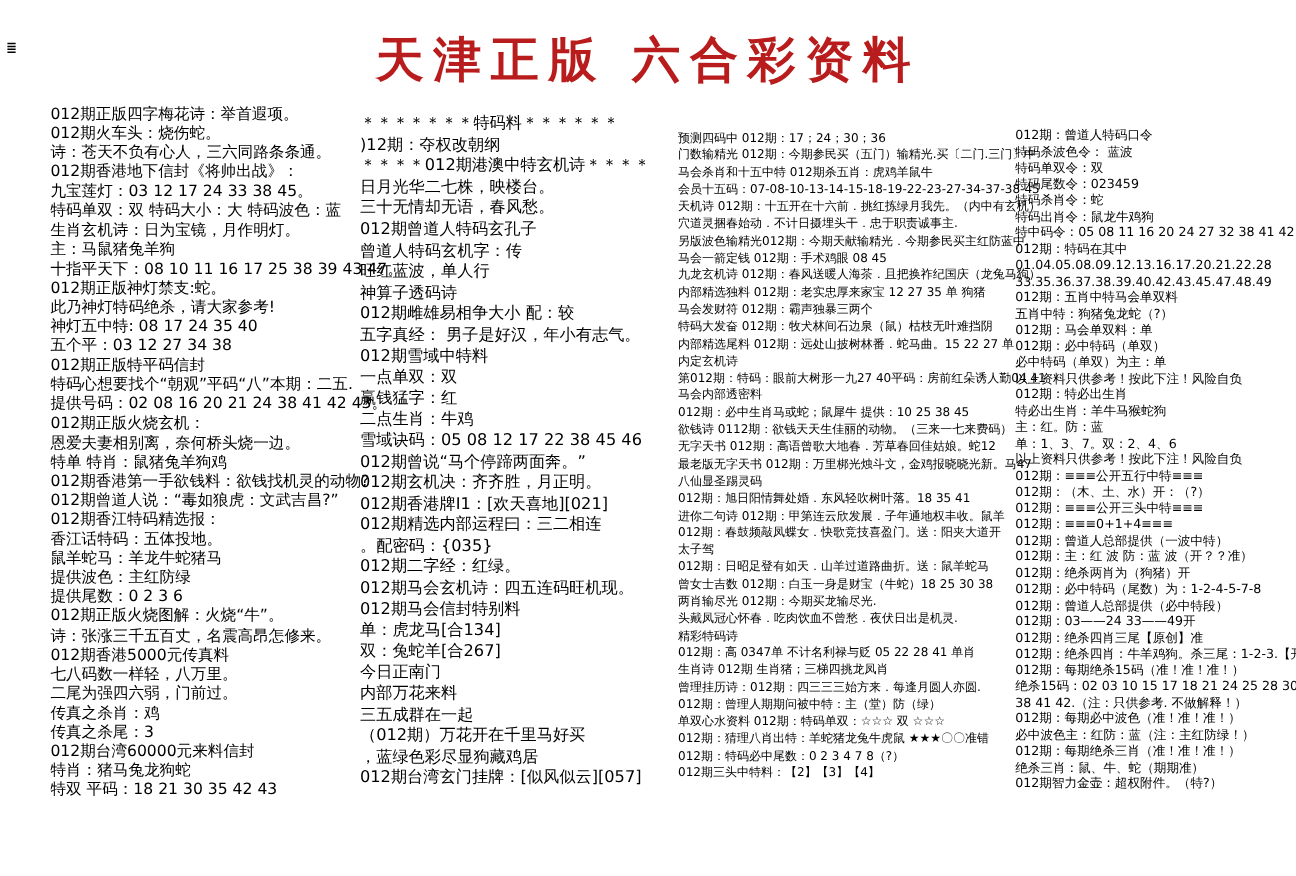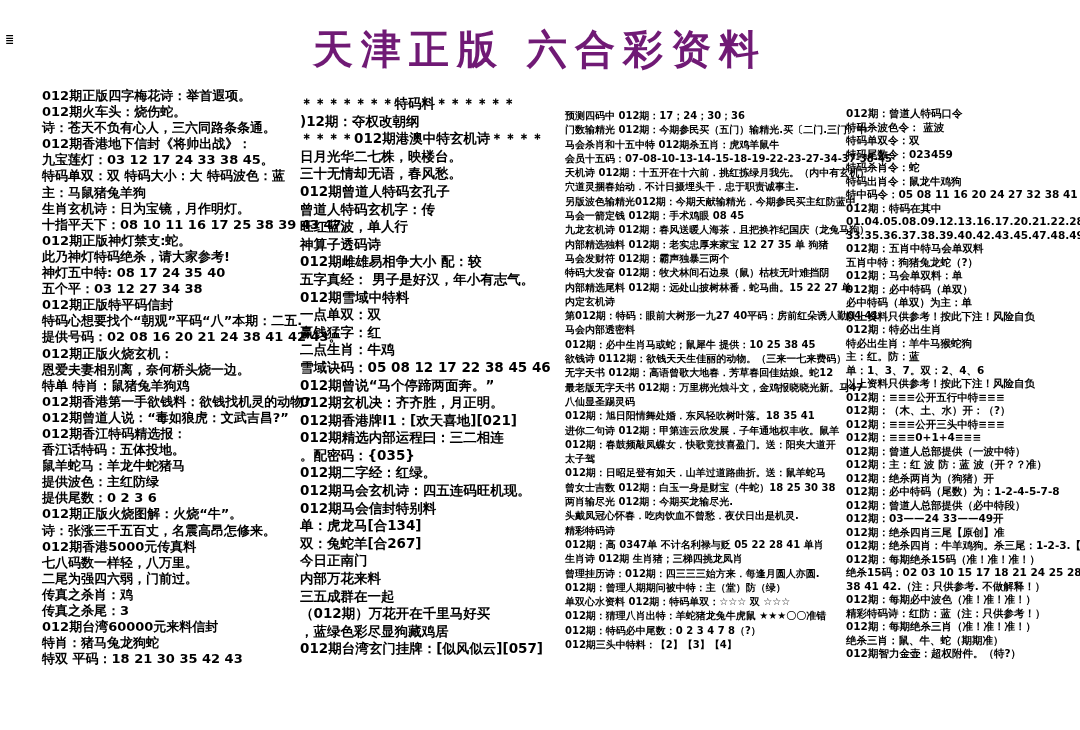--- a/index.html
+++ b/index.html
@@ -5,26 +5,26 @@
   html,body{margin:0;padding:0;}
   body{
     width:1080px;height:730px;background:#ffffff;overflow:hidden;
     font-family:"DejaVu Sans","Liberation Sans",sans-serif;
     color:#000;
   }
   .page{position:relative;width:1080px;height:730px;background:#fff;}
   .title{
     position:absolute;top:22px;left:50%;transform:translateX(-50%);
     margin:0;font-size:40px;font-weight:900;letter-spacing:8px;
-    white-space:nowrap;color:#701a75;
+    white-space:nowrap;color:#b91c1c;
   }
   .corner-mark{
     position:absolute;left:5px;top:33px;font-size:11px;font-weight:bold;color:#000;
   }
-  .col{position:absolute;font-weight:bold;white-space:nowrap;}
+  .col{position:absolute;font-weight:normal;white-space:nowrap;}
   .col .line{white-space:nowrap;}
   .col1{left:42px;top:88px;width:252px;font-size:13px;line-height:16.1px;}
   .col2{left:300px;top:95px;width:262px;font-size:13.5px;line-height:17.6px;}
   .col3{left:565px;top:109px;width:282px;font-size:10px;line-height:14.3px;}
   .col4{left:846px;top:107px;width:232px;font-size:10.5px;line-height:13.5px;}
 </style>
 </head>
 <body>
 
 <div class="page">
@@ -32,22 +32,22 @@
 
   <h1 class="title">天津正版 六合彩资料</h1>
 
   <div class="col col1">
       <div class="line">012期正版四字梅花诗：举首遐项。</div>
       <div class="line">012期火车头：烧伤蛇。</div>
       <div class="line">诗：苍天不负有心人，三六同路条条通。</div>
       <div class="line">012期香港地下信封《将帅出战》：</div>
       <div class="line">九宝莲灯：03 12 17 24 33 38 45。</div>
       <div class="line">特码单双：双 特码大小：大 特码波色：蓝</div>
+      <div class="line">生肖玄机诗：日为宝镜，月作明灯。</div>
       <div class="line">主：马鼠猪兔羊狗</div>
-      <div class="line">生肖玄机诗：日为宝镜，月作明灯。</div>
       <div class="line">十指平天下：08 10 11 16 17 25 38 39 43 47。</div>
       <div class="line">012期正版神灯禁支:蛇。</div>
       <div class="line">此乃神灯特码绝杀，请大家参考!</div>
       <div class="line">神灯五中特: 08 17 24 35 40</div>
       <div class="line">五个平：03 12 27 34 38</div>
       <div class="line">012期正版特平码信封</div>
       <div class="line">特码心想要找个“朝观”平码“八”本期：二五.</div>
       <div class="line">提供号码：02 08 16 20 21 24 38 41 42 43。</div>
       <div class="line">012期正版火烧玄机：</div>
       <div class="line">恩爱夫妻相别离，奈何桥头烧一边。</div>
@@ -178,18 +178,18 @@
       <div class="line">012期：绝杀两肖为（狗猪）开</div>
       <div class="line">012期：必中特码（尾数）为：1-2-4-5-7-8</div>
       <div class="line">012期：曾道人总部提供（必中特段）</div>
       <div class="line">012期：03——24 33——49开</div>
       <div class="line">012期：绝杀四肖三尾【原创】准</div>
       <div class="line">012期：绝杀四肖：牛羊鸡狗。杀三尾：1-2-3.【开?】</div>
       <div class="line">012期：每期绝杀15码（准！准！准！）</div>
       <div class="line">绝杀15码：02 03 10 15 17 18 21 24 25 28 30 33</div>
       <div class="line">38 41 42.（注：只供参考. 不做解释！）</div>
       <div class="line">012期：每期必中波色（准！准！准！）</div>
-      <div class="line">精彩特码诗：红防：蓝（注：只供参考！）</div>
+      <div class="line">必中波色主：红防：蓝（注：主红防绿！）</div>
       <div class="line">012期：每期绝杀三肖（准！准！准！）</div>
       <div class="line">绝杀三肖：鼠、牛、蛇（期期准）</div>
       <div class="line">012期智力金壶：超权附件。（特?）</div>
     </div>
 </div>
 
 </body></html>

